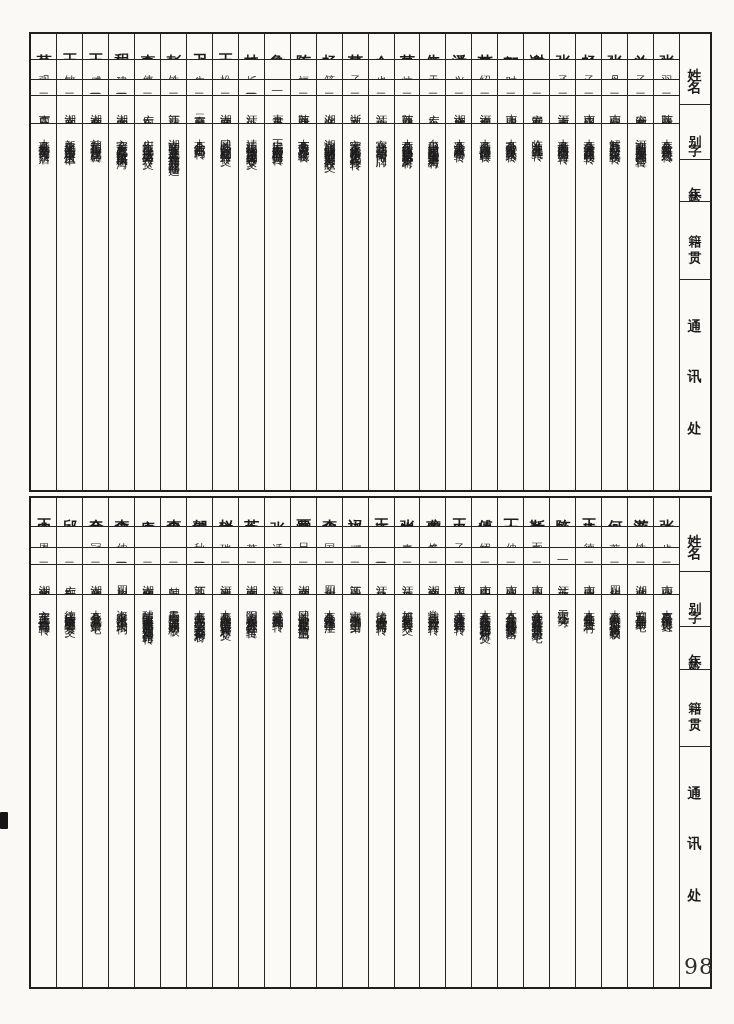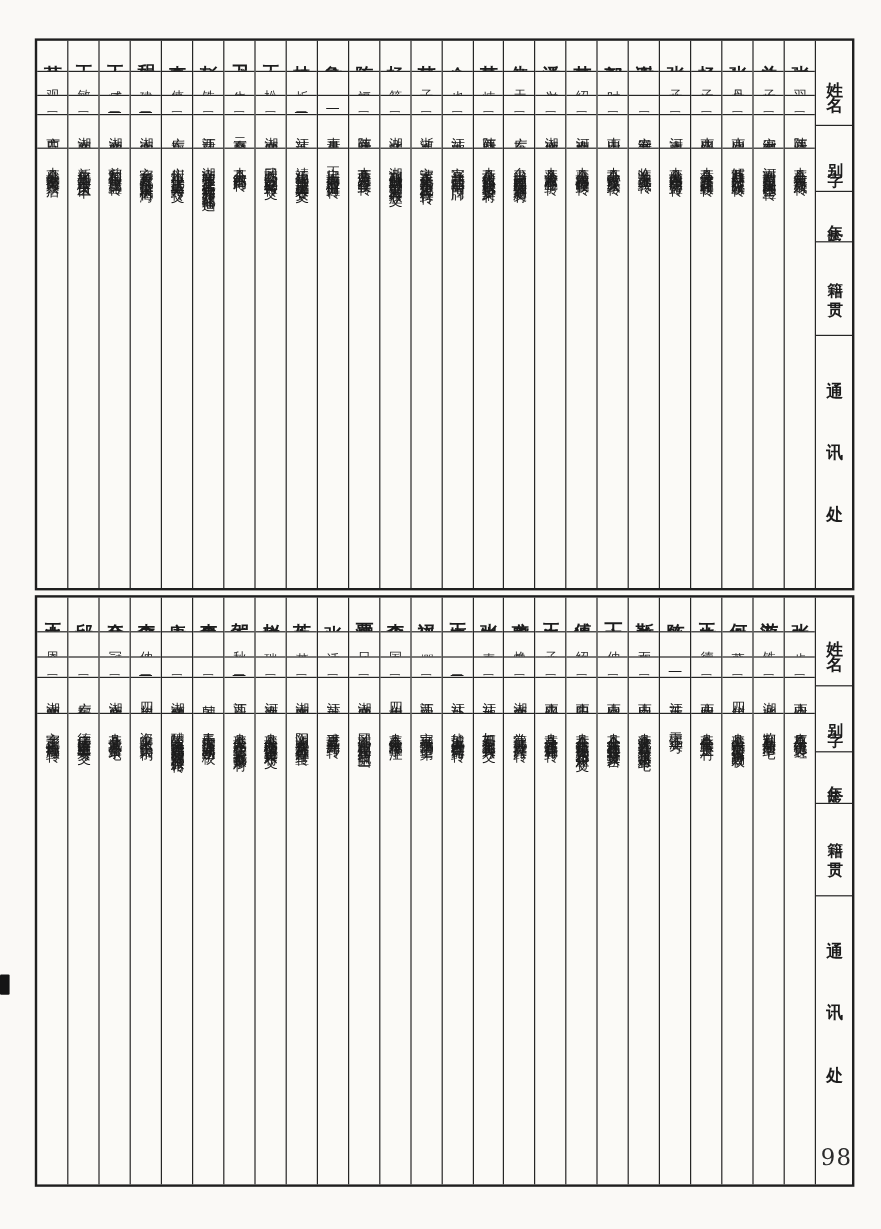--- a/index.html
+++ b/index.html
@@ -50,21 +50,21 @@
   .hcol .vt{font-weight:700;}
   .h-nm{font-size:14px;letter-spacing:12px;}
   .h-by{font-size:13px;letter-spacing:7px;}
   .h-ag{font-size:13px;letter-spacing:4px;}
   .h-ng{font-size:13px;letter-spacing:16px;}
   .h-ct{font-size:14px;letter-spacing:52px;height:auto;}
   .hcol .c-contact{align-items:flex-start;padding-top:26px;}
   .pagenum{
     position:absolute;left:684px;top:954px;
     font-family:"DejaVu Serif","Liberation Serif",serif;
-    font-size:19px;color:#2b2b2b;letter-spacing:1px;
+    font-size:22px;color:#2b2b2b;letter-spacing:1px;
   }
   .artifact{
     position:absolute;left:0;top:812px;width:8px;height:17px;
     background:#151515;border-radius:1px;
   }
 </style>
 </head>
 <body>
 
 <div class="sheet">

